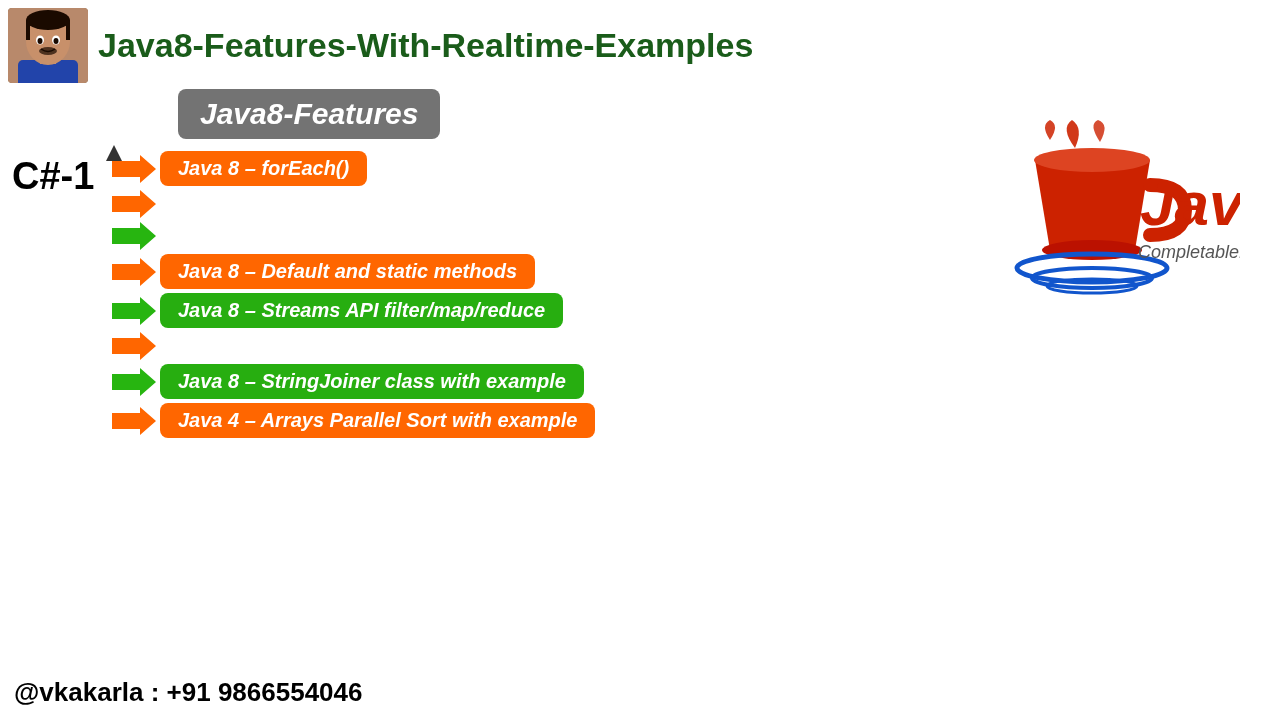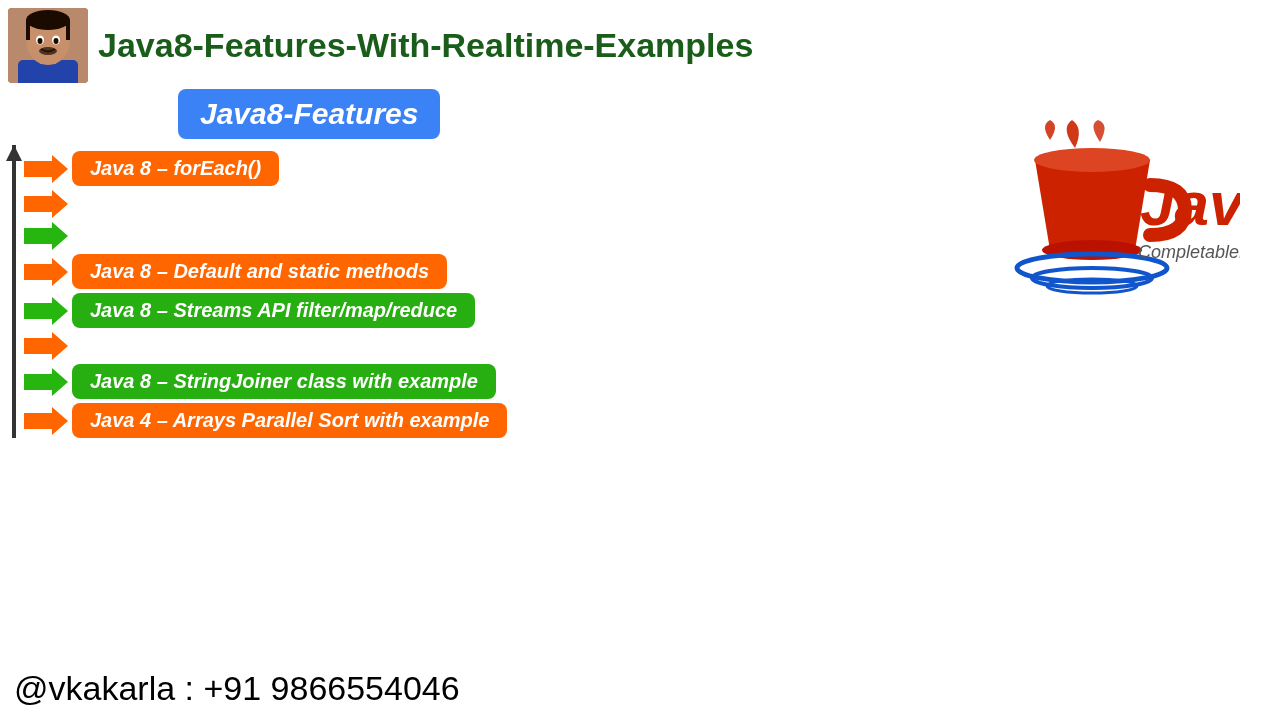--- a/index.html
+++ b/index.html
@@ -31,21 +31,21 @@
     .page-title {
       font-size: 34px;
       font-weight: 900;
       color: #1a5c1a;
       line-height: 1.1;
     }
 
     
     .features-label {
       display: inline-block;
-      background: #3b82f6;
+      background: #737373;
       color: white;
       font-size: 30px;
       font-weight: 900;
       font-style: italic;
       padding: 8px 22px;
       border-radius: 8px;
       margin-left: 170px;
       margin-top: 2px;
       margin-bottom: 6px;
     }
@@ -63,20 +63,21 @@
       font-weight: 900;
       color: #000;
       margin-right: 10px;
       margin-top: 10px;
       min-width: 90px;
     }
 
     
     .timeline-section {
       display: flex;
+      flex-direction: column;
       position: relative;
       text-align: right;
     }
 
     .timeline-line {
       width: 4px;
       background: #333;
       margin-right: 8px;
       position: relative;
       flex-shrink: 0;
@@ -135,22 +136,22 @@
       display: flex;
       flex-direction: column;
       align-items: center;
     }
 
     
     .footer {
       position: absolute;
       bottom: 12px;
       left: 14px;
-      font-size: 34px;
-      font-weight: 400;
+      font-size: 26px;
+      font-weight: 700;
       color: #000;
     }
   </style>
 </head>
 <body>
 
 <div class="header">
   <div class="avatar">
     
     <svg width="80" height="75" viewBox="0 0 80 75">
@@ -177,20 +178,21 @@
     </svg>
   </div>
   <div class="page-title">Java8-Features-With-Realtime-Examples</div>
 </div>
 
 <div style="margin-left:0; padding-left: 8px;">
   <span class="features-label">Java8-Features</span>
 </div>
 
 <div class="main-content">
+  <div class="chapter-label">C#-1</div>
 
   <div class="timeline-section">
     <div class="timeline-line"></div>
 
     <div class="items-list" id="items-list">
 
     <div class="item-row">
       <div class="arrow">
         <svg width="44" height="28" viewBox="0 0 44 28">
           <polygon points="0,6 28,6 28,0 44,14 28,28 28,22 0,22" fill="#FF6600"></polygon>

